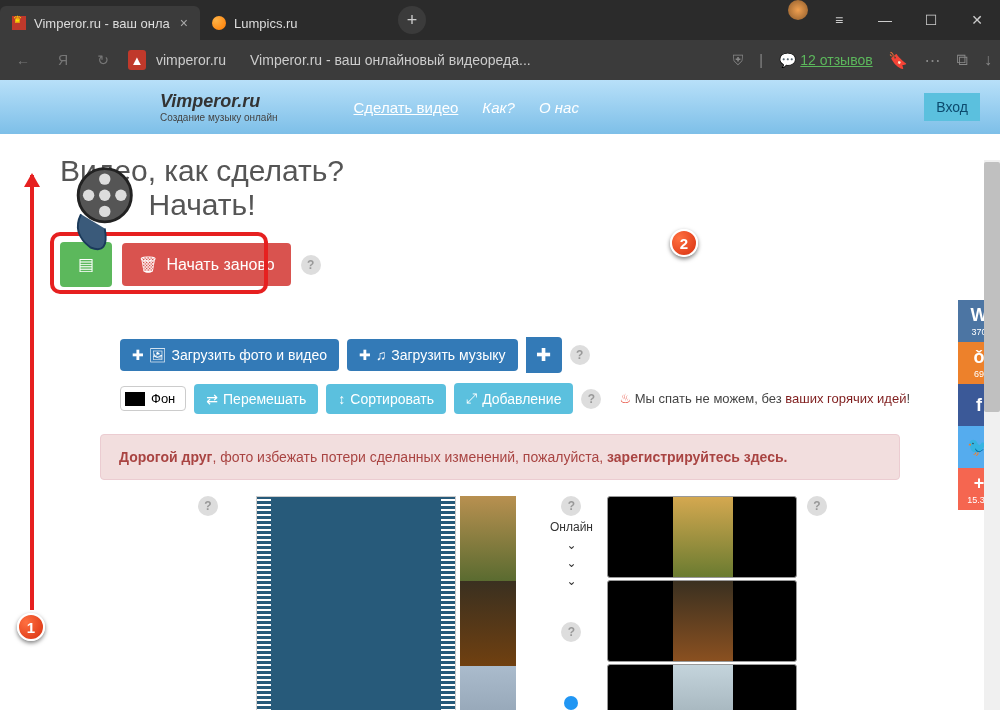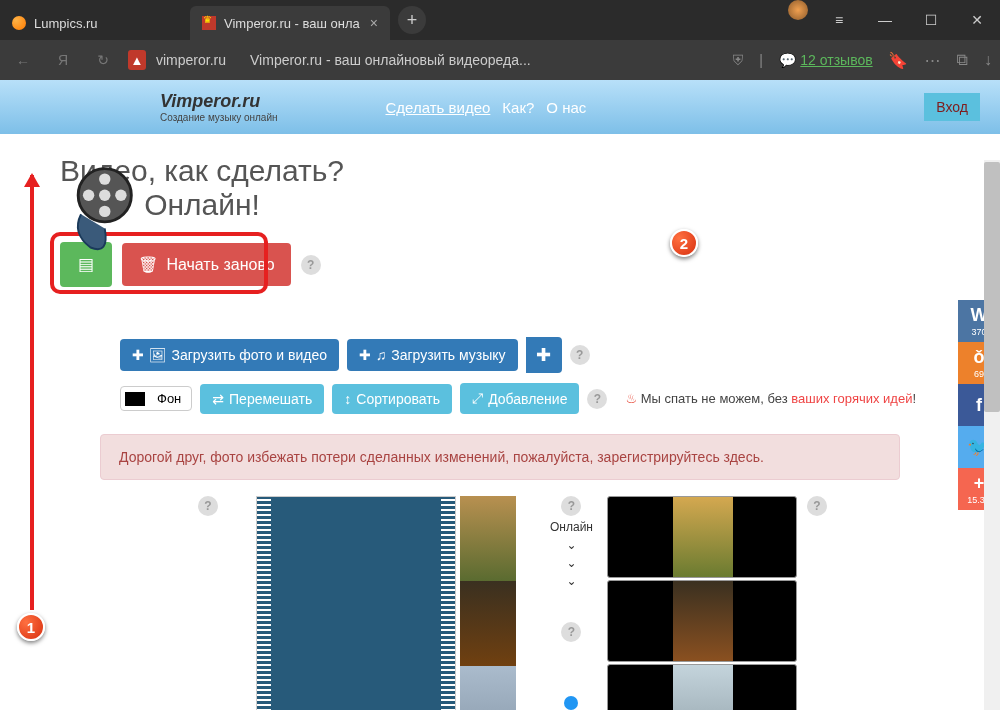--- a/index.html
+++ b/index.html
@@ -28,51 +28,51 @@
 .reviews { color:#5cb85c; text-decoration:underline; font-size:14px;}
 .chat-icon { color:#5cb85c; }
 .ext-icon { color:#888; font-size:16px; }
 .badge-dot { width:6px; height:6px; background:#c00; border-radius:50%; position:relative; top:-8px; left:-8px; }
 
 
 .page { background:#fff; height: 630px; position:relative; overflow:hidden; }
 .header-bar { height: 54px; background: linear-gradient(180deg, #b8e0f9 0%, #7dbfe8 100%); display:flex; align-items:center; padding: 0 20px 0 80px; }
 .brand-title { font-style:italic; font-weight:bold; font-size:18px; color:#333;}
 .brand-sub { font-size:10px; color:#444;}
-.nav-links { display:flex; gap:12px; margin-left: 108px; }
+.nav-links { display:flex; gap:24px; margin-left: 76px; }
 .nav-link { color:#fff; text-decoration:underline; font-size:15px; }
-.nav-link.nou { text-decoration:none; }
+.nav-link.nou { text-decoration:none;font-style:italic; }
 .auth-btns { margin-left:auto; display:flex; gap:6px;}
-.btn-login { background:#5bc0de; color:#7f1d1d; padding:6px 12px; border-radius:0; border:none; font-size:14px; }
+.btn-login { background:#5bc0de; color:#0c4a6e; padding:6px 12px; border-radius:0; border:none; font-size:14px; }
 .btn-register { background:#fff; color:#333; padding:6px 12px; border-radius:4px; border:1px solid #ccc; font-size:14px;}
 
 .main { padding: 20px 60px 0 60px; }
 .hero-row { display:flex; align-items:flex-start; gap:20px;flex-direction:column; }
 .hero-title { font-size:30px; color:#555; font-weight:normal; text-align:center; flex:1; }
 .cta-buttons { display:flex; gap:10px; align-items:center; position:relative; }
 .btn-green { background:#5cb85c; color:#fff; padding:12px 18px; border-radius:4px; border:none; font-size:17px; display:flex; align-items:center; gap:8px;}
 .btn-red { background:#d9534f; color:#fff; padding:12px 16px; border-radius:4px; border:none; font-size:16px; display:flex; align-items:center; gap:8px;}
 .red-outline { position:absolute; border:4px solid #e62020; border-radius:10px; left:-10px; top:-10px; width:218px; height:62px;}
 
 .toolbar-row { margin-top: 50px; display:flex; gap:8px; align-items:center; }
 .btn-primary { background:#337ab7; color:#fff; padding:8px 12px; border-radius:4px; border:none; font-size:14px; display:flex; align-items:center; gap:5px;}
 .msg-input { flex:1; border:1px solid #ccc; padding:8px; font-size:14px; font-style:italic; color:#999; }
 .btn-plus { background:#337ab7; color:#fff; width:36px; height:36px; border:none; font-size:18px; border-radius:0 4px 4px 0;}
 .help-circle { width:20px; height:20px; background:#ddd; color:#999; border-radius:50%; display:flex; align-items:center; justify-content:center; font-size:12px; font-weight:bold;}
 
 .toolbar-row2 { margin-top:10px; display:flex; gap:8px; align-items:center; }
-.bg-swatch { display:flex; align-items:center; gap:12px; border:1px solid #ccc; padding:4px 10px 4px 4px; border-radius:4px; font-size:13px;}
+.bg-swatch { display:flex; align-items:center; gap:6px; border:1px solid #ccc; padding:4px 10px 4px 4px; border-radius:4px; font-size:13px;}
 .swatch { width:20px; height:14px; background:#000;}
 .btn-info { background:#5bc0de; color:#fff; padding:7px 12px; border-radius:4px; border:none; font-size:14px; display:flex; align-items:center; gap:5px;}
 .idea-text { font-size:13px; color:#444; margin-left:10px;}
-.idea-text a { color:#ef4444;margin-top:24px;}
+.idea-text a { color:#7f1d1d;margin-top:24px;}
 .fire { color:#e74c3c;}
 
 .alert-box { margin: 20px 40px 0 40px; background:#f2dede; border:1px solid #ebccd1; color:#a94442; padding:14px 18px; border-radius:4px; font-size:14px;}
-.alert-box b { font-weight:normal;}
+.alert-box b { font-weight:bold;}
 
 .editor-row { display:flex; margin-top:16px; gap:4px; padding-left:168px; align-items:flex-start;}
 .canvas-blue { width:200px; height:256px; background:#275a7a; border:1px solid #ccc; position:relative;}
 .canvas-blue::before,.canvas-blue::after{content:'';position:absolute;top:0;bottom:0;width:14px;background:repeating-linear-gradient(0deg,#fff 0px,#fff 2px,transparent 2px,transparent 5px);}
 .canvas-blue::before{left:0;} .canvas-blue::after{right:0;}
 .thumbs-col { width:56px; display:flex; flex-direction:column;}
 .thumb { height:85px; background:#888;}
 .thumb.t1{ background:linear-gradient(180deg,#b89050,#5a6b30);}
 .thumb.t2{ background:linear-gradient(180deg,#3a3020,#704010);}
 .thumb.t3{ background:linear-gradient(180deg,#aabbcc,#8899aa);}
@@ -103,28 +103,28 @@
 .scroll-thumb { background:#c0c0c0; width:16px; height:250px; margin-top:2px; border-radius:2px;}
 
 
 .reel-logo{position:absolute; left:62px; top:82px; width:95px; height:95px; z-index:20;}
 .reel-logo svg{width:100%;height:100%;}
 </style>
 </head>
 <body>
 
 <div class="titlebar">
-  <div class="tab inactive">
-    <span class="tab-orange-dot"></span>
-    <span>Lumpics.ru</span>
-  </div>
   <div class="tab active">
     <span class="tab-icon-red"></span>
     <span>Vimperor.ru - ваш онла</span>
     <span class="tab-close">×</span>
+  </div>
+  <div class="tab inactive">
+    <span class="tab-orange-dot"></span>
+    <span>Lumpics.ru</span>
   </div>
   <div class="tab-add">+</div>
   <div class="win-controls">
     <div class="avatar-btn"></div>
     <div class="win-btn">≡</div>
     <div class="win-btn">—</div>
     <div class="win-btn">☐</div>
     <div class="win-btn">✕</div>
   </div>
 </div>
@@ -172,21 +172,21 @@
         <circle cx="28" cy="35" r="6" fill="#ddd"></circle>
         <circle cx="62" cy="35" r="6" fill="#ddd"></circle>
         <path d="M20,55 Q10,75 30,90 Q50,98 45,70" fill="#3a5a7a" stroke="#1a3a5a" stroke-width="2"></path>
       </svg>
   </div>
 
   <div class="main">
     <div class="hero-row">
       <h1 class="hero-title">
         <span>Видео, как сделать?</span><br>
-        <span>Онлайн!</span>
+        <span>Начать!</span>
       </h1>
       <div class="cta-buttons">
         <div class="red-outline"></div>
         <button class="btn-green">
           <span>▤</span>
         </button>
         <button class="btn-red">
           <span>🗑</span>
           <span>Начать заново</span>
         </button>

